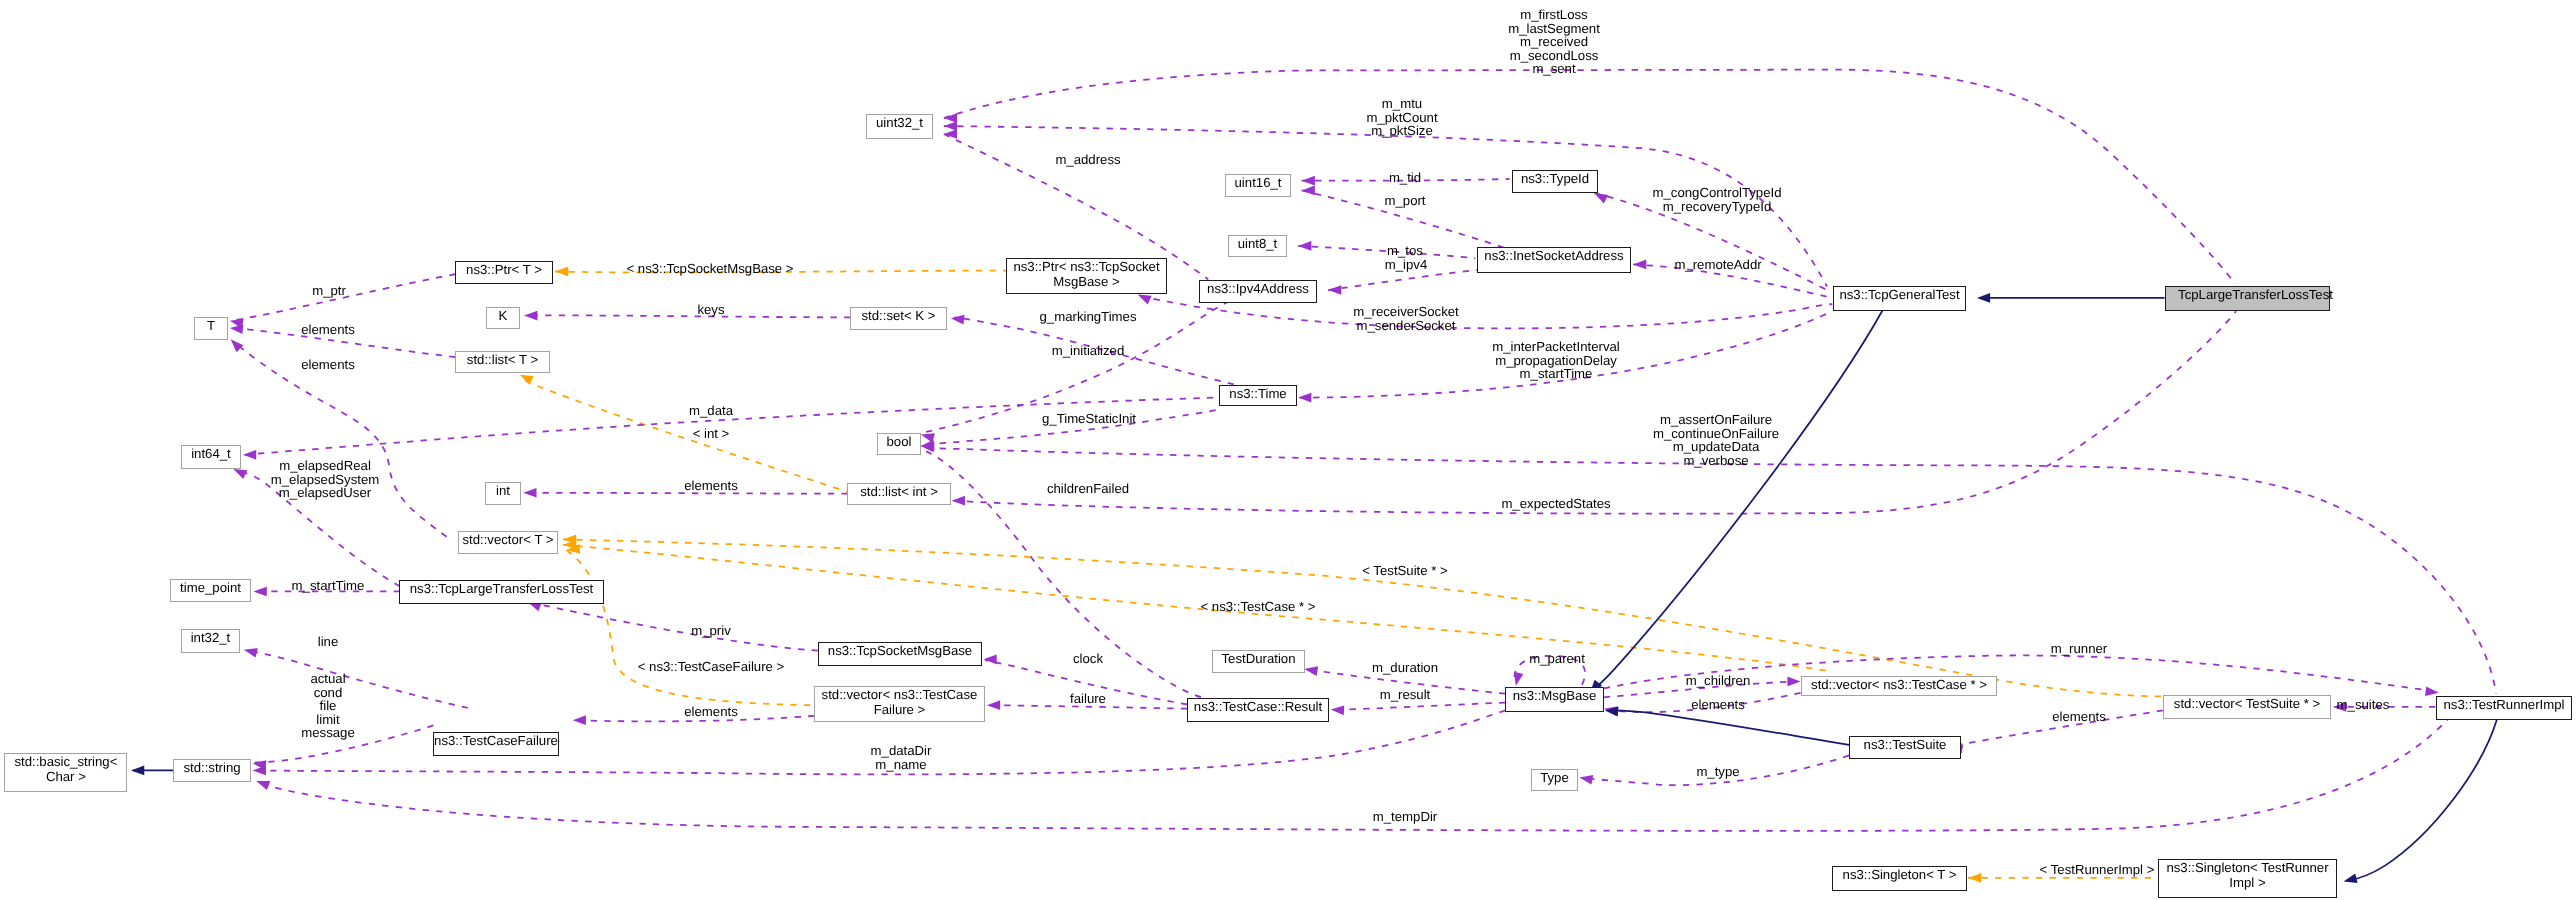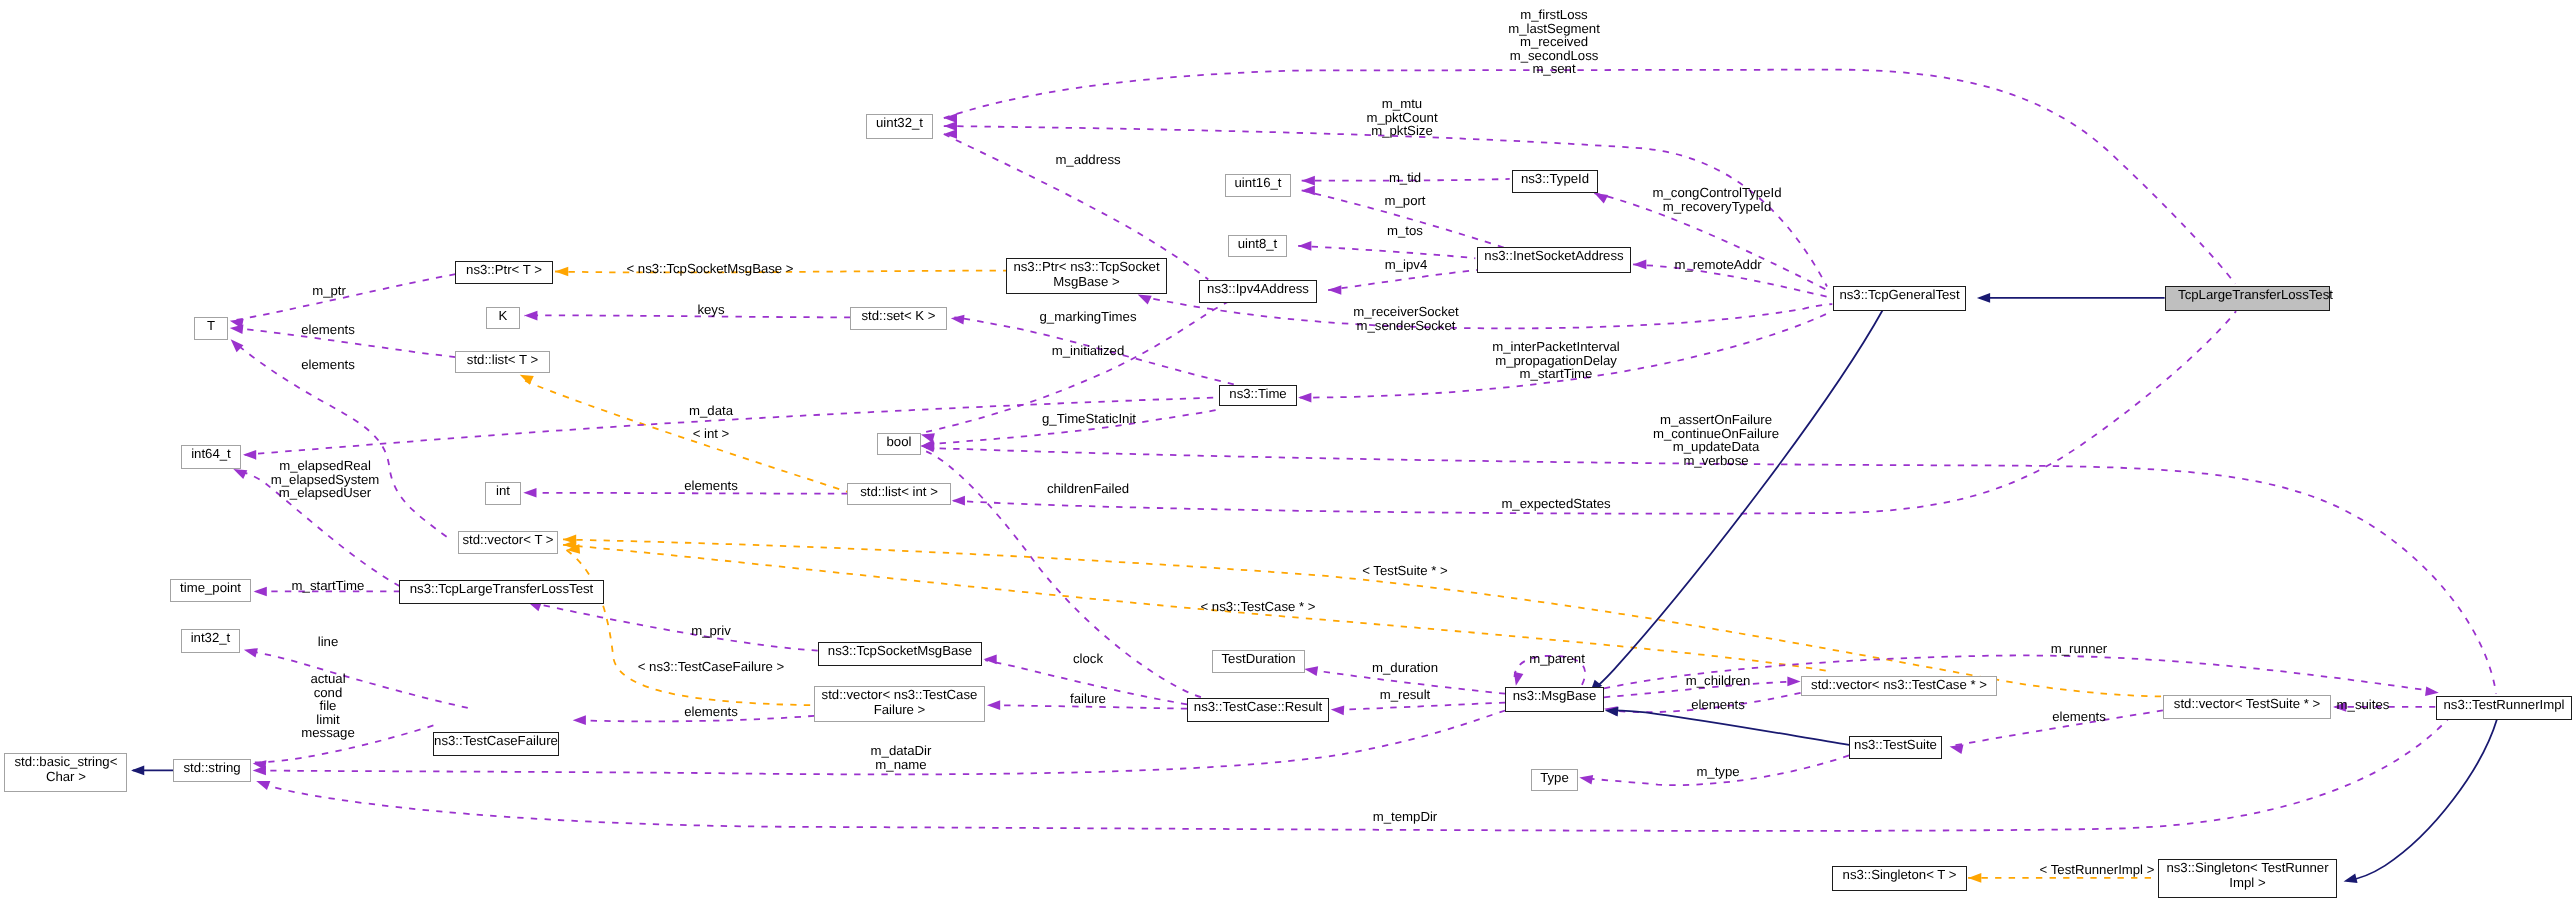--- a/index.html
+++ b/index.html
@@ -217,21 +217,21 @@
     </div>
 <div class="nodebox plain" style="left:814px;top:686px;width:171px;height:36px">
       <span>std::vector&lt; ns3::TestCase<br>Failure &gt;</span>
     </div>
 <div class="nodebox bold" style="left:1187px;top:698px;width:142px;height:24px">
       <span>ns3::TestCase::Result</span>
     </div>
 <div class="nodebox bold" style="left:433px;top:732px;width:126px;height:24px">
       <span>ns3::TestCaseFailure</span>
     </div>
-<div class="nodebox bold" style="left:1849px;top:736px;width:93px;height:23px">
+<div class="nodebox bold" style="left:1849px;top:736px;width:112px;height:23px">
       <span>ns3::TestSuite</span>
     </div>
 <div class="nodebox plain" style="left:4.4px;top:753px;width:123px;height:39px">
       <span>std::basic_string&lt;<br>Char &gt;</span>
     </div>
 <div class="nodebox plain" style="left:173px;top:759px;width:78px;height:23px">
       <span>std::string</span>
     </div>
 <div class="nodebox plain" style="left:1531px;top:769px;width:47px;height:22px">
       <span>Type</span>
@@ -241,21 +241,21 @@
     </div>
 <div class="nodebox bold" style="left:2158px;top:859px;width:179px;height:39px">
       <span>ns3::Singleton&lt; TestRunner<br>Impl &gt;</span>
     </div>
 <div class="edgelabel" style="left:1554px;top:8px"><span>m_firstLoss<br>m_lastSegment<br>m_received<br>m_secondLoss<br>m_sent</span></div>
 <div class="edgelabel" style="left:1402px;top:97px"><span>m_mtu<br>m_pktCount<br>m_pktSize</span></div>
 <div class="edgelabel" style="left:1088px;top:153px"><span>m_address</span></div>
 <div class="edgelabel" style="left:1405px;top:171px"><span>m_tid</span></div>
 <div class="edgelabel" style="left:1717px;top:186px"><span>m_congControlTypeId<br>m_recoveryTypeId</span></div>
 <div class="edgelabel" style="left:1405px;top:194px"><span>m_port</span></div>
-<div class="edgelabel" style="left:1405px;top:224px"><span>m_tos</span></div>
+<div class="edgelabel" style="left:1405px;top:244px"><span>m_tos</span></div>
 <div class="edgelabel" style="left:710px;top:262px"><span>&lt; ns3::TcpSocketMsgBase &gt;</span></div>
 <div class="edgelabel" style="left:1718px;top:258px"><span>m_remoteAddr</span></div>
 <div class="edgelabel" style="left:1406px;top:258px"><span>m_ipv4</span></div>
 <div class="edgelabel" style="left:329px;top:284px"><span>m_ptr</span></div>
 <div class="edgelabel" style="left:711px;top:303px"><span>keys</span></div>
 <div class="edgelabel" style="left:1406px;top:305px"><span>m_receiverSocket<br>m_senderSocket</span></div>
 <div class="edgelabel" style="left:1088px;top:310px"><span>g_markingTimes</span></div>
 <div class="edgelabel" style="left:328px;top:323px"><span>elements</span></div>
 <div class="edgelabel" style="left:1556px;top:340px"><span>m_interPacketInterval<br>m_propagationDelay<br>m_startTime</span></div>
 <div class="edgelabel" style="left:1088px;top:344px"><span>m_initialized</span></div>

